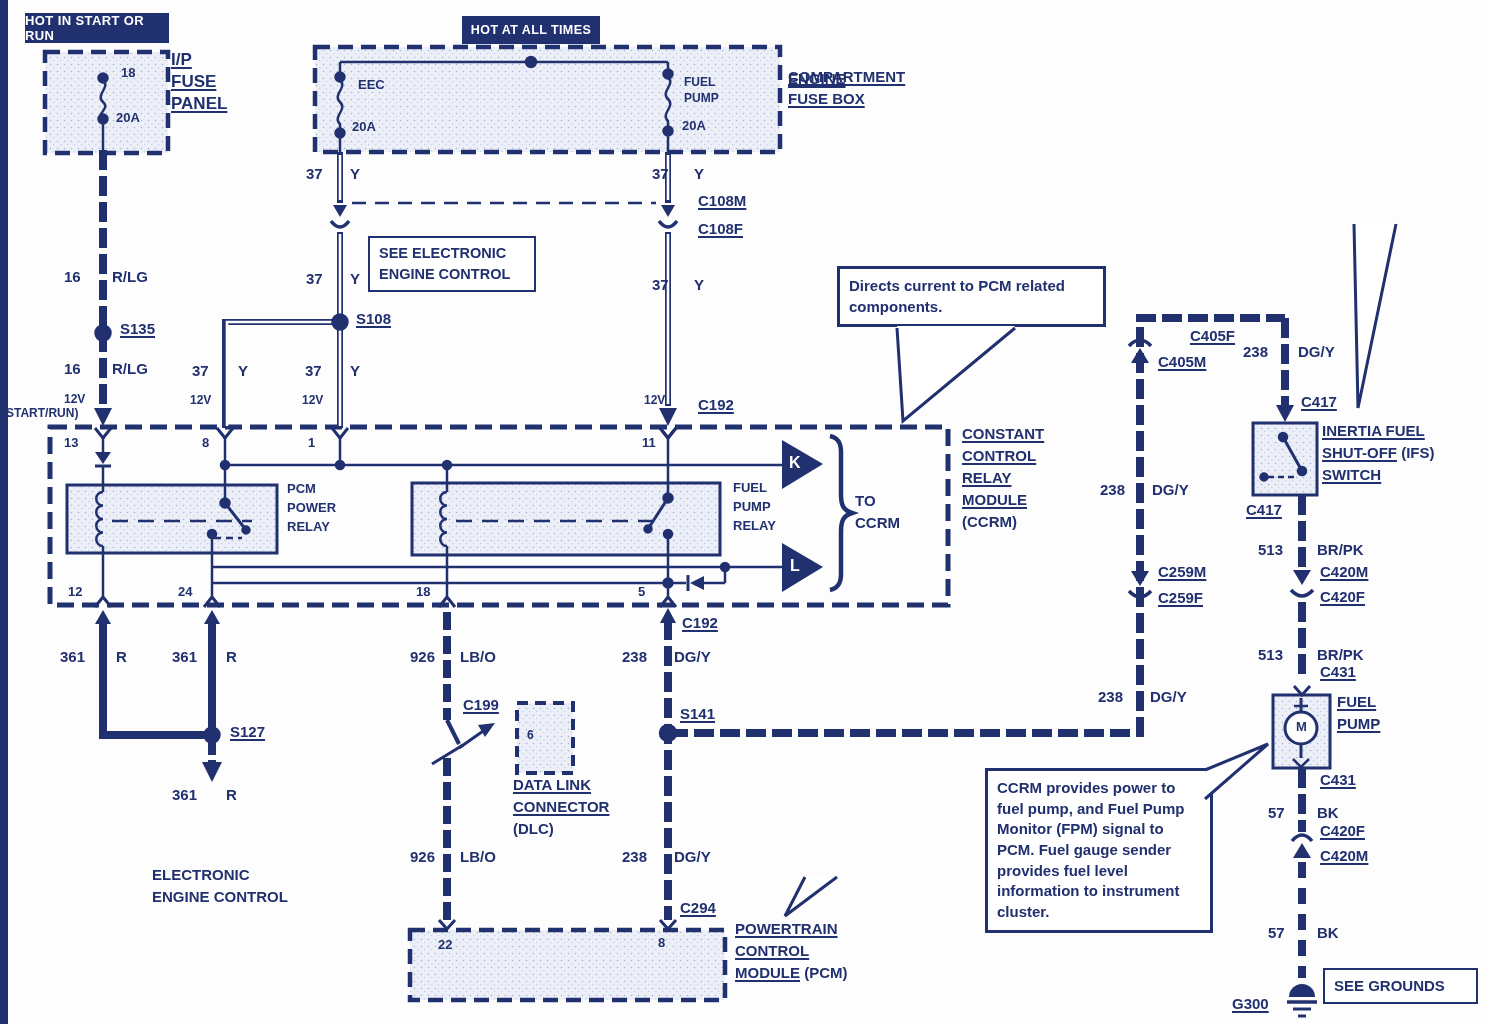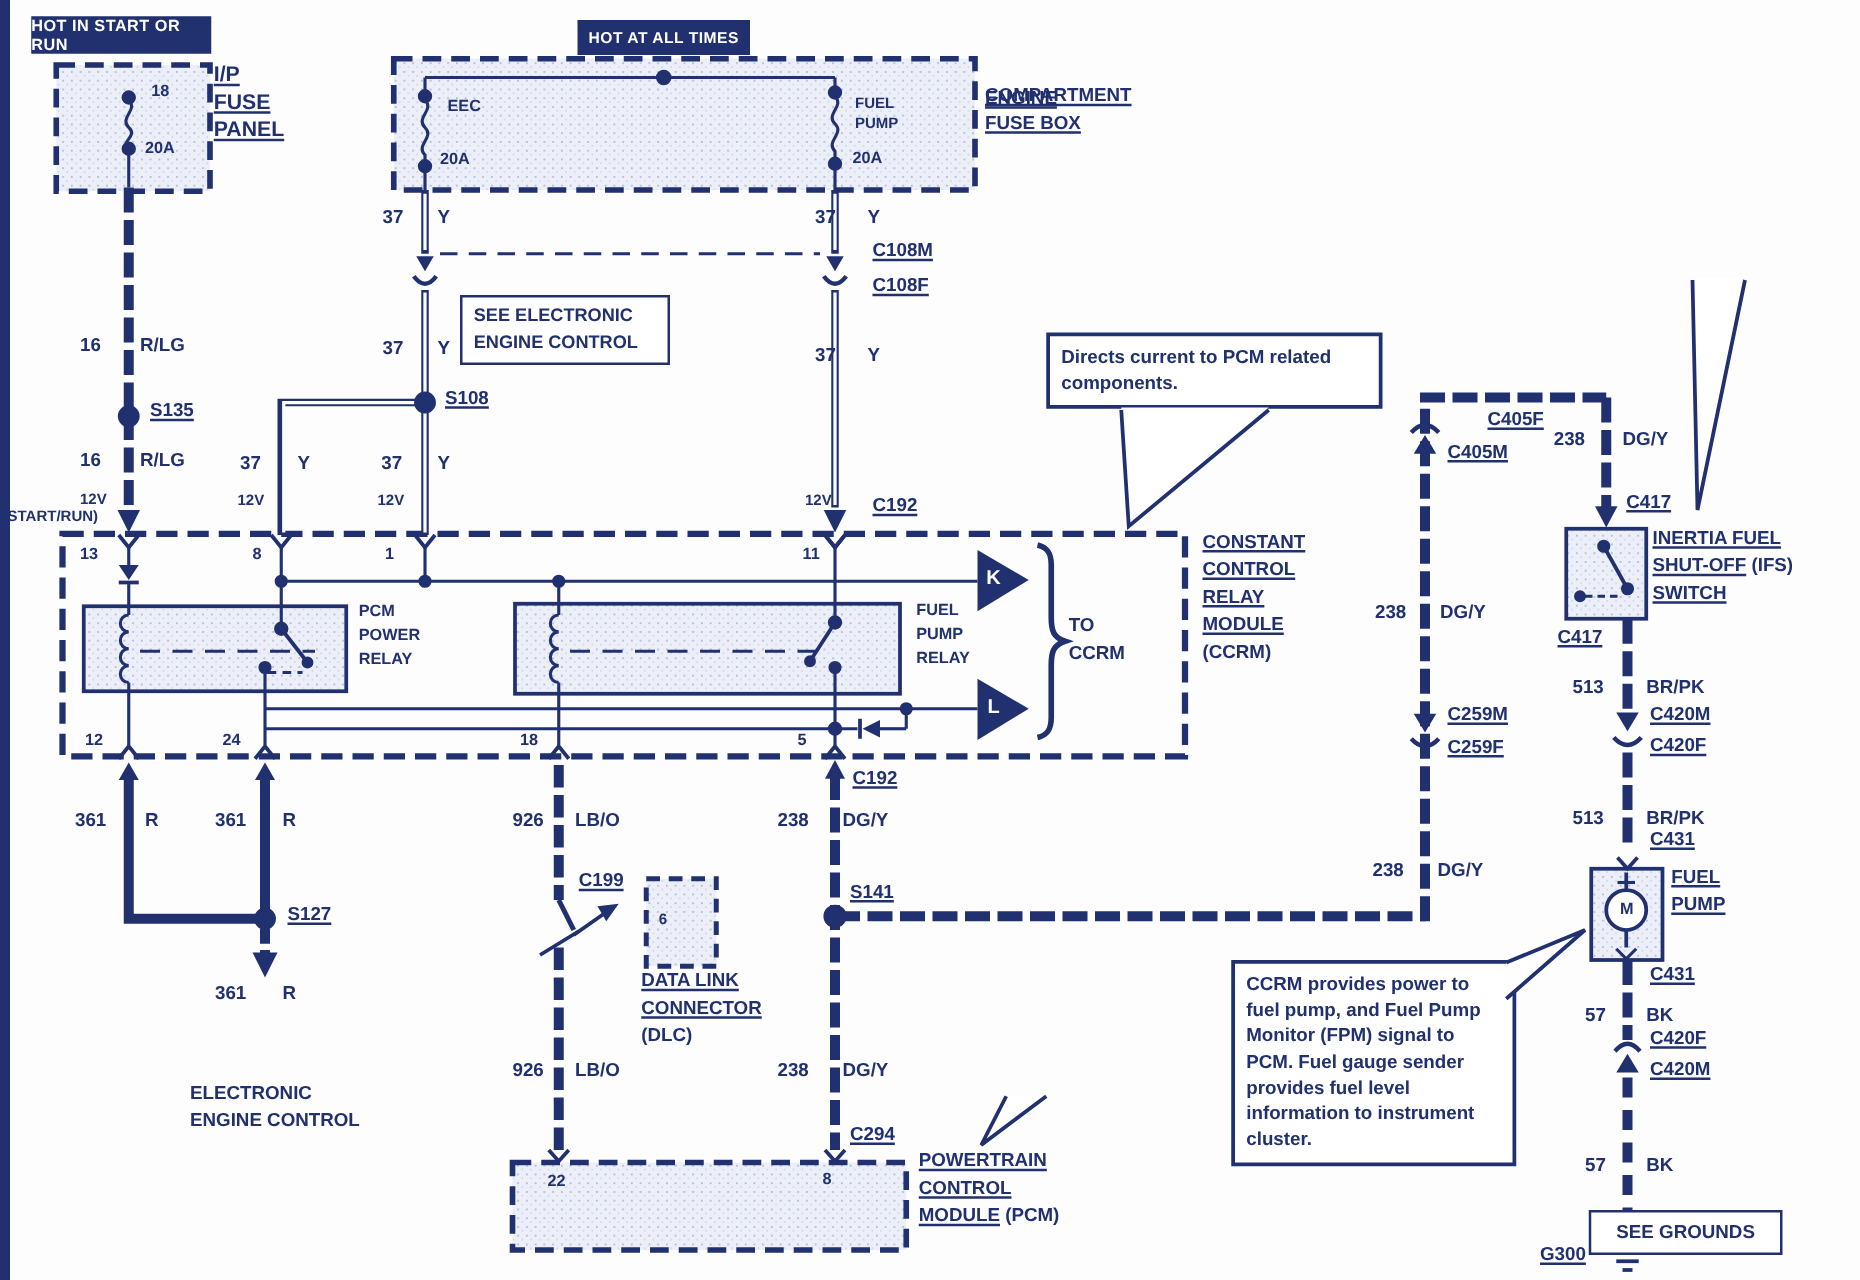--- a/index.html
+++ b/index.html
@@ -251,21 +251,21 @@
 <div class="lbl xs" style="left:684px;top:92px;">PUMP</div>
 <div class="lbl sm" style="left:682px;top:119px;">20A</div>
 <div class="lbl u" style="left:788px;top:46px;margin-top:24px;">ENGINE</div>
 <div class="lbl u" style="left:788px;top:68px;">COMPARTMENT</div>
 <div class="lbl u" style="left:788px;top:90px;">FUSE BOX</div>
 
 <div class="notebox" style="left:368px;top:236px;width:146px;">
   <span>SEE ELECTRONIC</span><br>
   <span>ENGINE CONTROL</span>
 </div>
-<div class="notebox" style="left:1271px;top:968px;width:133px;text-align:center;font-size:15px;">
+<div class="notebox" style="left:1323px;top:968px;width:133px;font-size:15px;">
   <span>SEE GROUNDS</span>
 </div>
 
 <div class="lbl" style="left:64px;top:268px;">16</div>
 <div class="lbl" style="left:112px;top:268px;">R/LG</div>
 <div class="lbl u" style="left:120px;top:320px;">S135</div>
 <div class="lbl" style="left:64px;top:360px;">16</div>
 <div class="lbl" style="left:112px;top:360px;">R/LG</div>
 <div class="lbl xs" style="left:64px;top:393px;">12V</div>
 <div class="lbl xs" style="left:2px;top:407px;">(START/RUN)</div>

